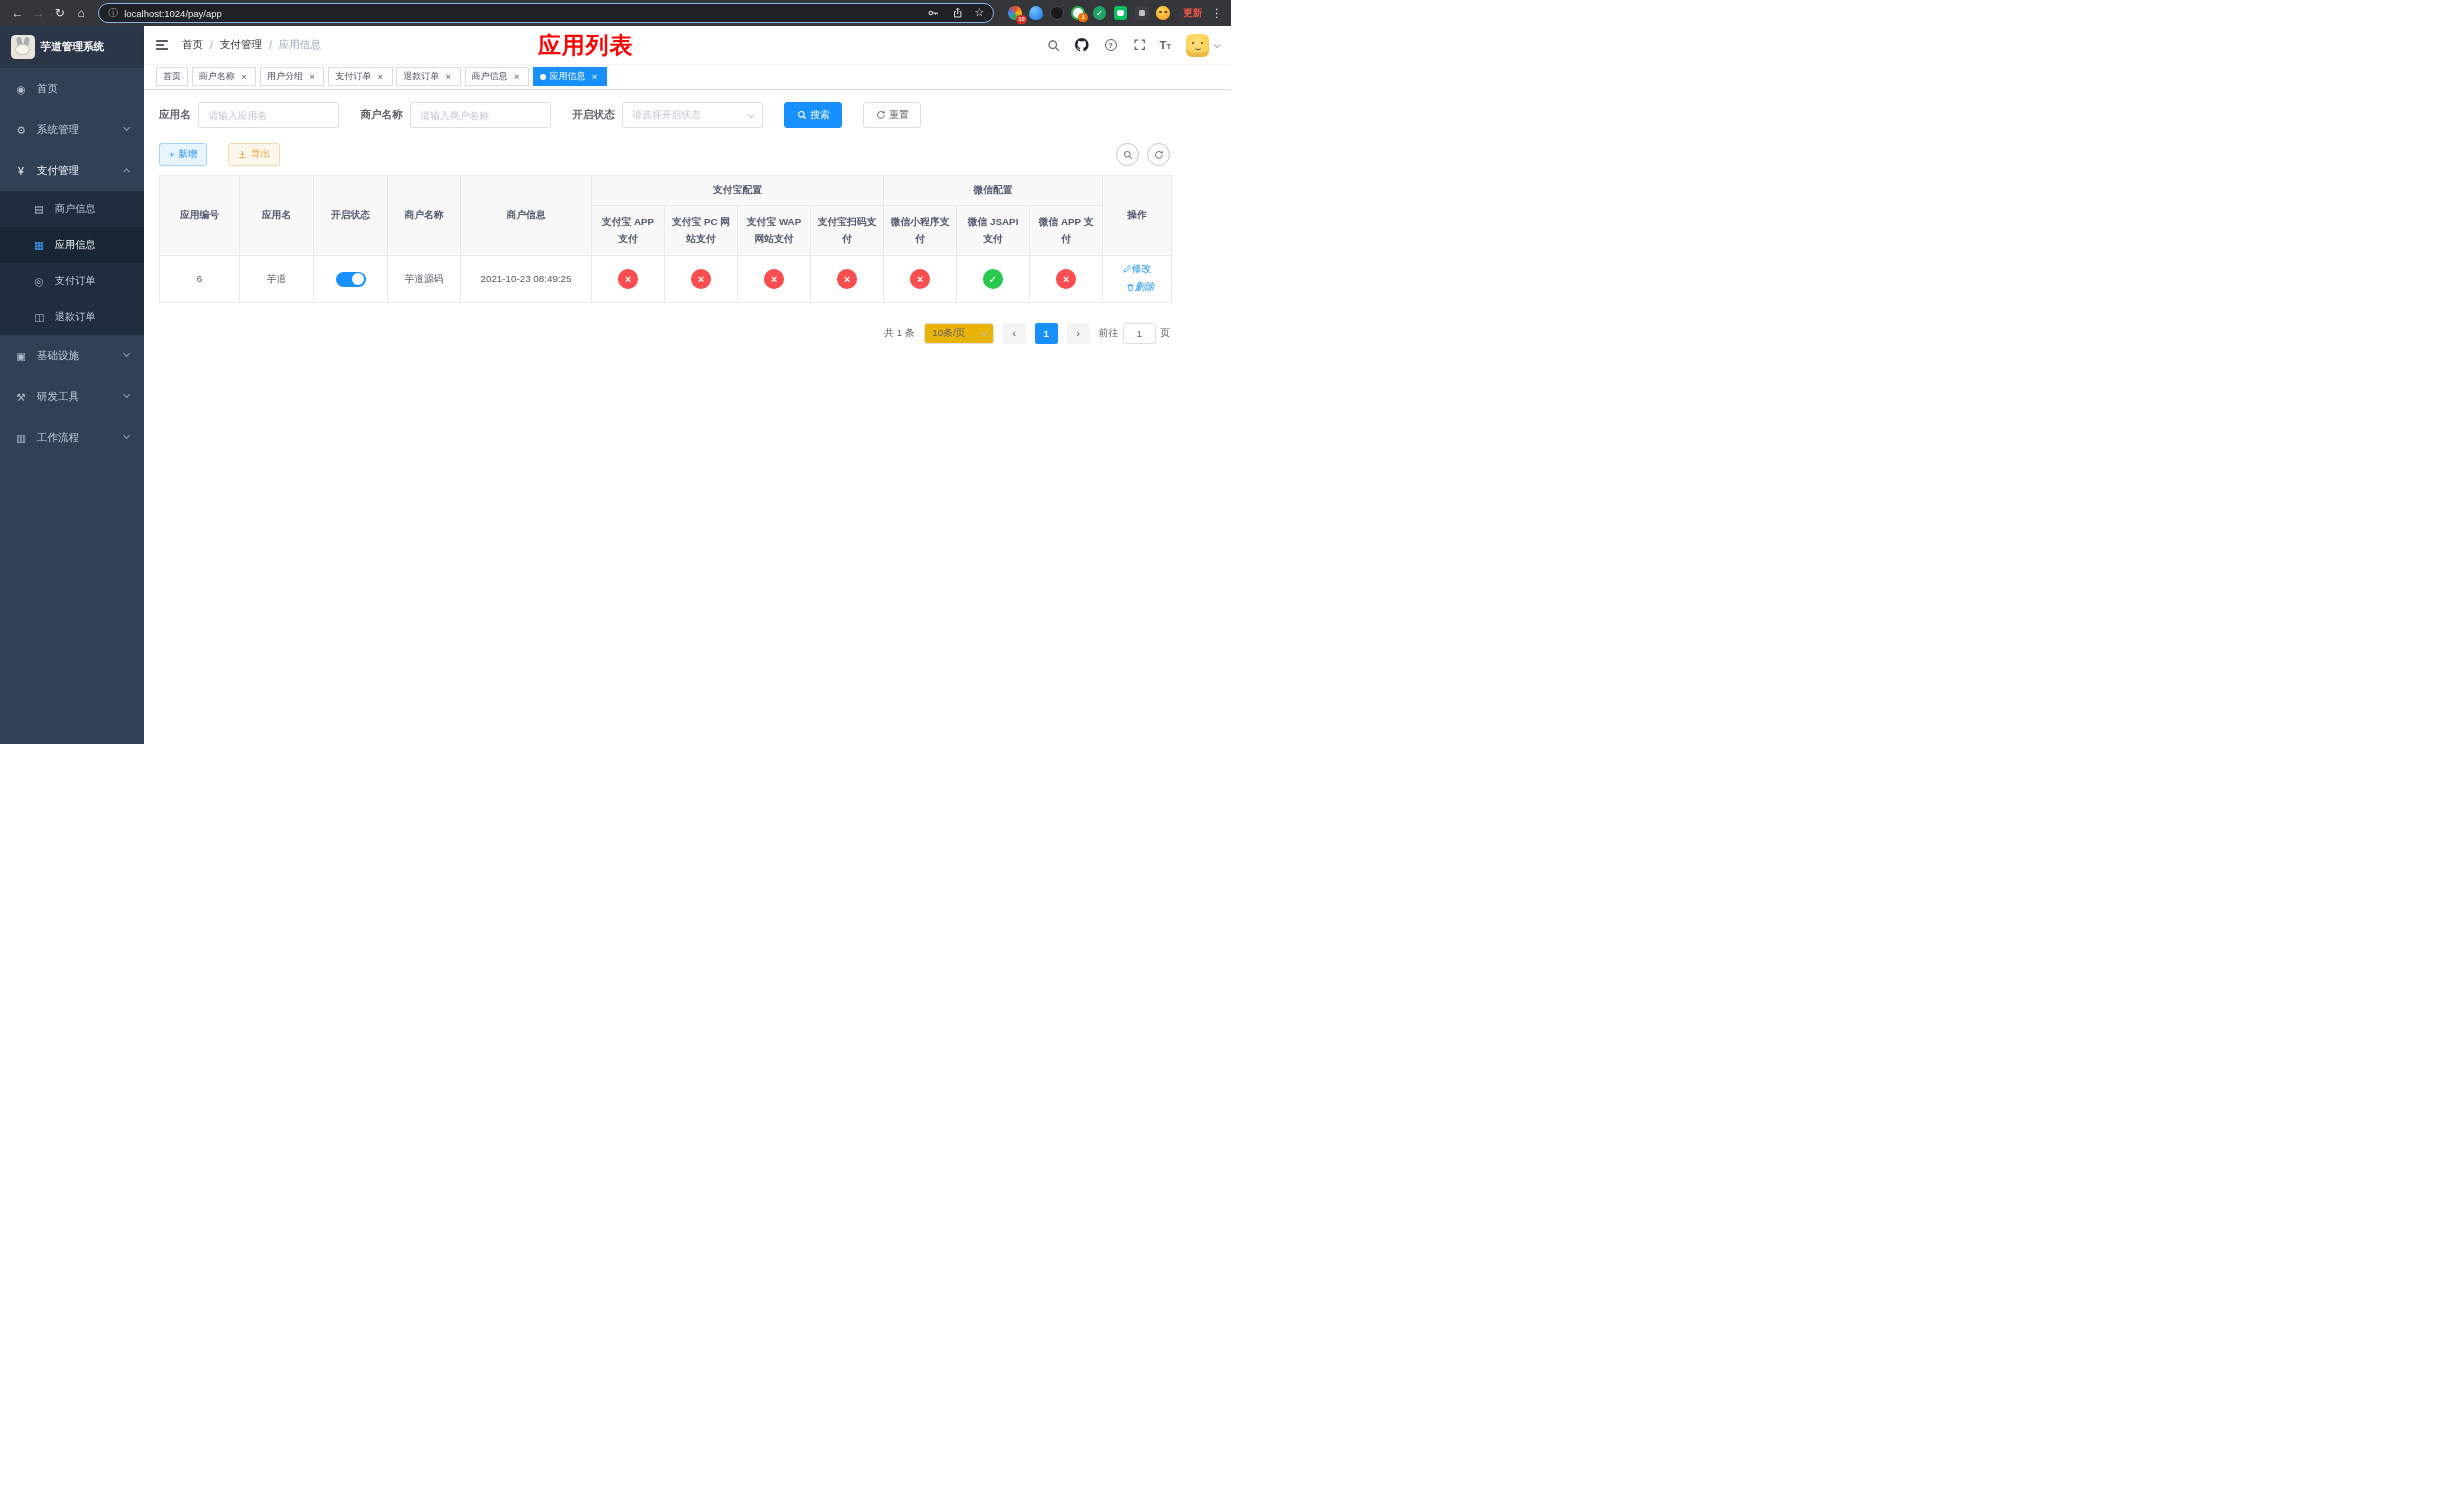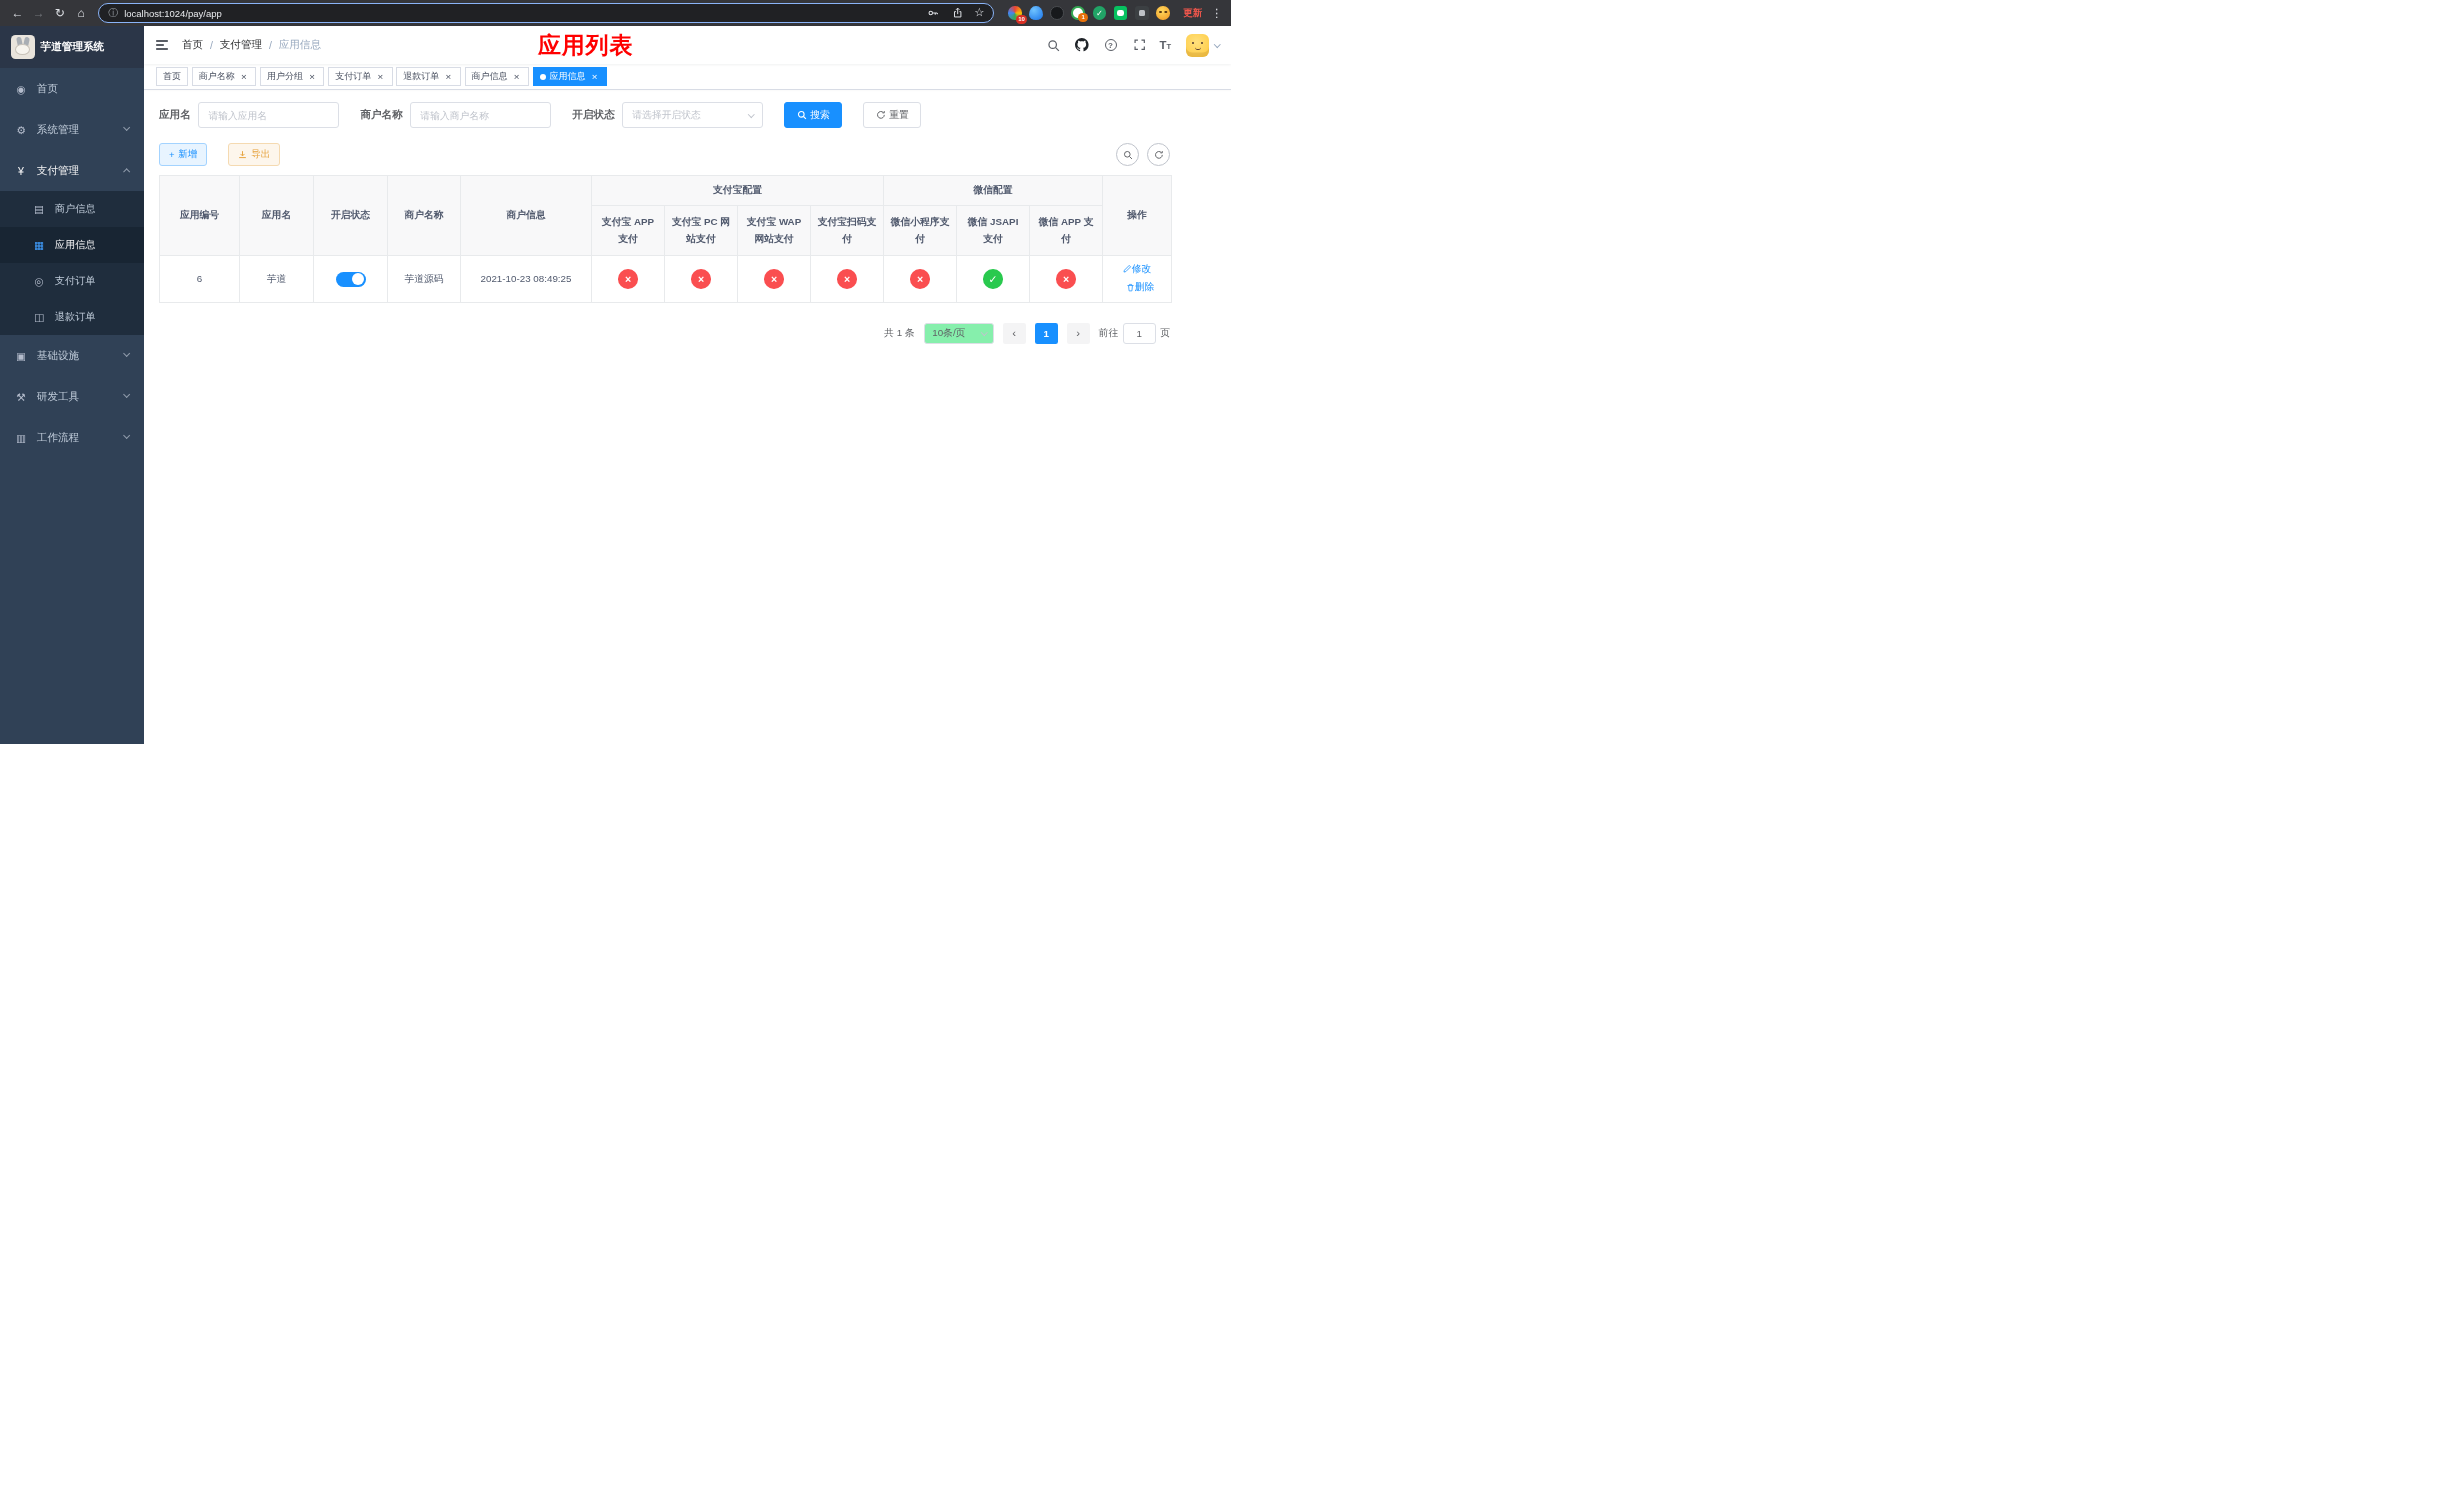--- a/index.html
+++ b/index.html
@@ -117,25 +117,25 @@
   .switch { width:30px; height:15px; border-radius:7.6px; background:#dcdfe6; position:relative; display:inline-block; vertical-align:middle; cursor:pointer; }
   .switch::after { content:""; position:absolute; top:1.5px; left:1.5px; width:12px; height:12px; border-radius:50%; background:#fff; }
   .switch.on { background:#1890ff; }
   .switch.on::after { left:16.7px; }
 
   .status-circle { width:19.7px; height:19.7px; border-radius:50%; display:inline-flex; align-items:center; justify-content:center; color:#fff; font-size:10.6px; font-weight:700; line-height:1; }
   .status-circle.off { background:#fa4e50; }
   .status-circle.on { background:#29c94e; }
 
   .op-link { color:#1890ff; cursor:pointer; display:inline-flex; align-items:center; gap:0; font-size:9.8px; white-space:nowrap; }
-  .op-link + .op-link { margin-left:6px; }
+  .op-link + .op-link { margin-left:6px;font-style:italic; }
 
   
   .pagination { display:flex; align-items:center; justify-content:flex-end; margin-top:19.7px; gap:9px; font-size:9.8px; color:#606266; }
-  .pg-size { width:70px; height:21px; border:0.8px solid #dcdfe6; border-radius:3px; display:flex; align-items:center; justify-content:space-between; padding:0 6px 0 7.6px; cursor:pointer; background:#86efac; }
+  .pg-size { width:70px; height:21px; border:0.8px solid #dcdfe6; border-radius:3px; display:flex; align-items:center; justify-content:space-between; padding:0 6px 0 7.6px; cursor:pointer; background:#eab308; }
   .pg-btn { min-width:23px; height:21px; background:#f4f4f5; border-radius:2.3px; display:flex; align-items:center; justify-content:center; color:#606266; font-size:11.4px; cursor:pointer; }
   .pg-num { min-width:23px; height:21px; border-radius:2.3px; display:flex; align-items:center; justify-content:center; font-weight:700; cursor:pointer; }
   .pg-num.active { background:#1890ff; color:#fff; }
   .goto { display:flex; align-items:center; gap:4.5px; }
   .goto-input { width:33px; height:21px; border:0.8px solid #dcdfe6; border-radius:3px; text-align:center; font-size:9.8px; color:#606266; outline:none; }
 </style>
 </head>
 <body>
 
 <div class="browser-bar">

